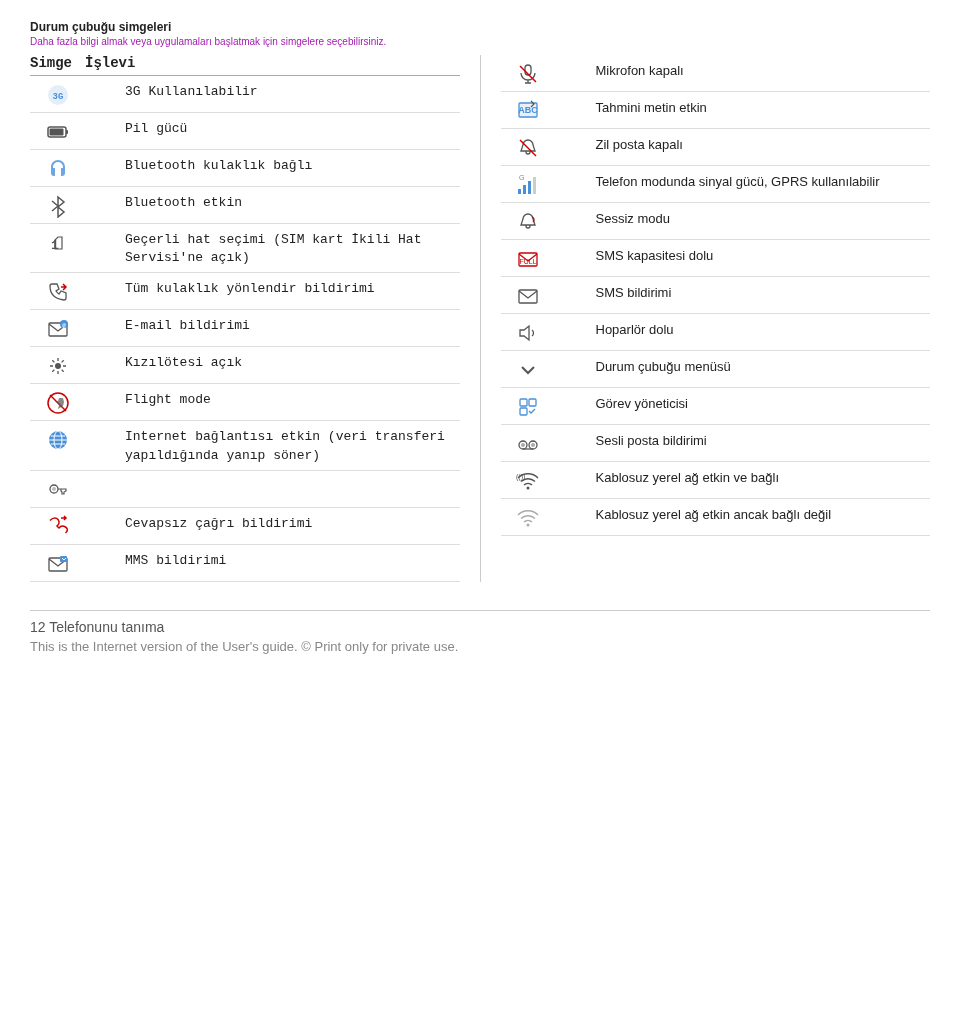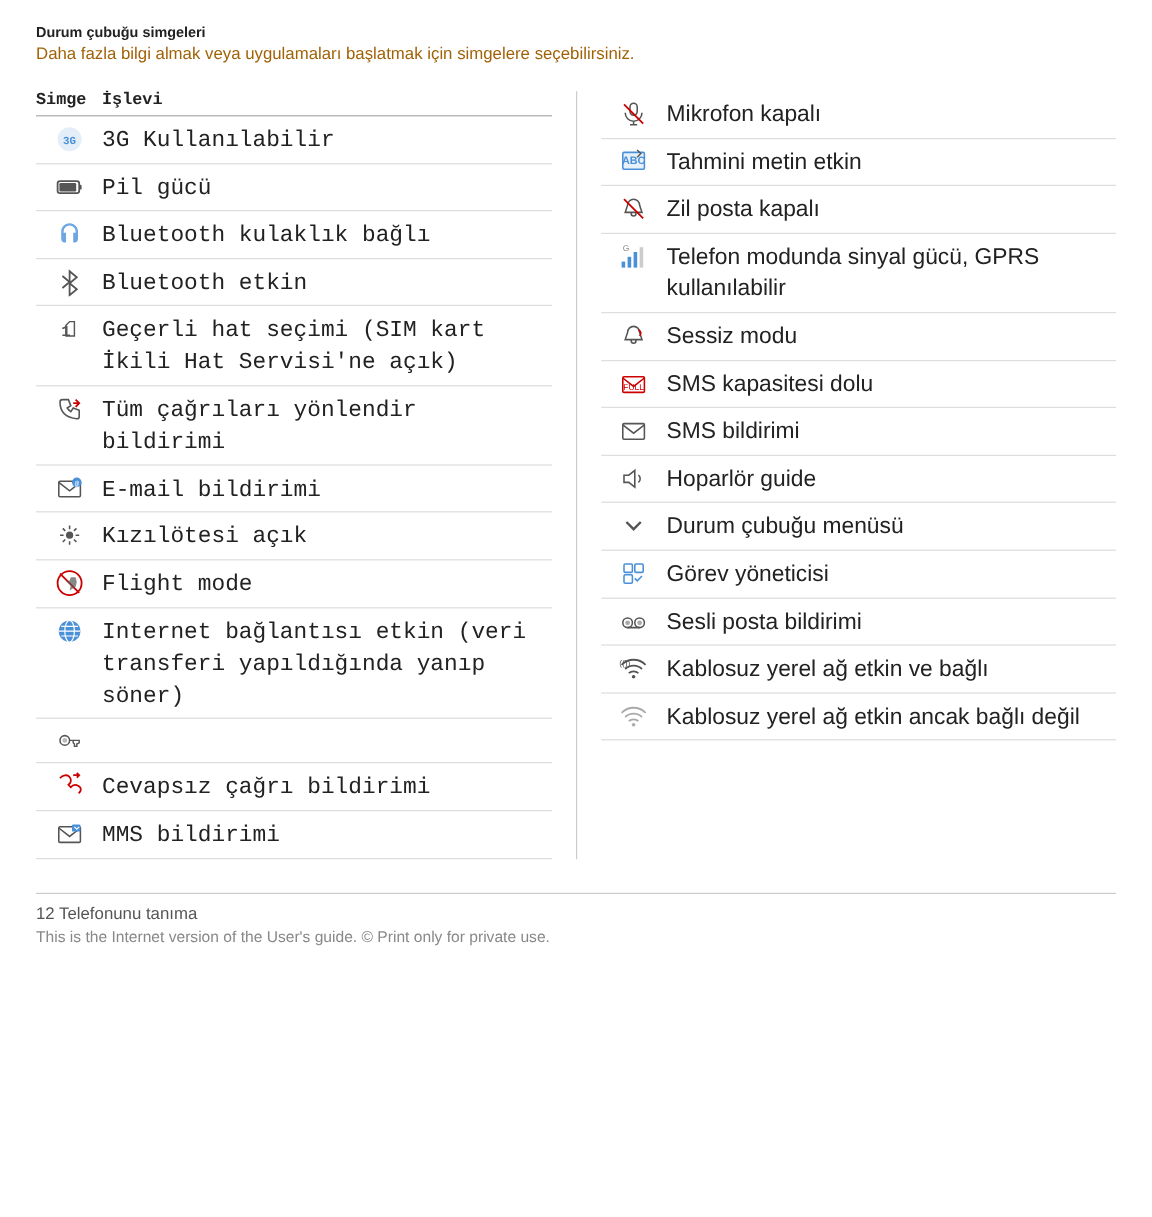--- a/index.html
+++ b/index.html
@@ -11,23 +11,23 @@
       width: 960px;
       min-height: 1014px;
       padding: 20px 30px 20px 30px;
     }
     .page-title {
       font-size: 12px;
       font-weight: bold;
       margin-bottom: 2px;
     }
     .page-subtitle {
-      font-size: 14px;
-      margin-bottom: 24px;
-      color: #a16207;
+      font-size: 10px;
+      margin-bottom: 8px;
+      color: #a21caf;
     }
     .main-layout {
       display: flex;
       gap: 0;
       width: 100%;
     }
     .col-left {
       flex: 1;
       padding-right: 20px;
       border-right: 1px solid #ccc;
@@ -62,23 +62,24 @@
     .icon-cell {
       width: 55px;
       min-width: 55px;
       display: flex;
       align-items: center;
       justify-content: center;
       padding-top: 2px;
     }
     .text-cell {
       flex: 1;
-      font-size: 19px;
+      font-size: 13px;
       line-height: 1.4;
       padding-top: 2px;
+      margin-left: 40px;
     }
     
     .icon {
       display: inline-flex;
       align-items: center;
       justify-content: center;
       font-size: 18px;
       line-height: 1;
     }
     
@@ -179,21 +180,21 @@
 
     <div class="table-row">
       <div class="icon-cell">
         <span class="icon">
           <svg viewBox="0 0 24 24" fill="none" xmlns="http://www.w3.org/2000/svg">
             <path d="M6 4h5l2 5-3 2a10 10 0 0 0 3 3l2-3 5 2v5a2 2 0 0 1-2 2C9 19 4 14 4 6a2 2 0 0 1 2-2z" stroke="#555" stroke-width="1.3" fill="none"></path>
             <path d="M17 4l3 3-3 3M20 7h-5" stroke="#c00" stroke-width="1.5"></path>
           </svg>
         </span>
       </div>
-      <div class="text-cell">Tüm çağrıları yönlendir bildirimi</div>
+      <div class="text-cell">Tüm kulaklık yönlendir bildirimi</div>
     </div>
 
     <div class="table-row">
       <div class="icon-cell">
         <span class="icon">
           <svg viewBox="0 0 24 24" fill="none" xmlns="http://www.w3.org/2000/svg">
             <rect x="3" y="6" width="18" height="13" rx="1" stroke="#555" stroke-width="1.3"></rect>
             <path d="M3 7l9 7 9-7" stroke="#555" stroke-width="1.3"></path>
             <circle cx="18" cy="7" r="4" fill="#4a90d9"></circle>
             <text x="18" y="10" text-anchor="middle" font-size="6" fill="white">@</text>
@@ -375,21 +376,21 @@
 
     <div class="table-row">
       <div class="icon-cell">
         <span class="icon">
           <svg viewBox="0 0 24 24" fill="none" xmlns="http://www.w3.org/2000/svg">
             <polygon points="4,9 8,9 13,5 13,19 8,15 4,15" stroke="#555" stroke-width="1.3" fill="none"></polygon>
             <path d="M16 9c2 1.5 2 4.5 0 6" stroke="#555" stroke-width="1.3" fill="none"></path>
           </svg>
         </span>
       </div>
-      <div class="text-cell">Hoparlör guide</div>
+      <div class="text-cell">Hoparlör dolu</div>
     </div>
 
     <div class="table-row">
       <div class="icon-cell">
         <span class="icon">
           <svg viewBox="0 0 24 24" fill="none" xmlns="http://www.w3.org/2000/svg">
             <path d="M6 9l6 6 6-6" stroke="#555" stroke-width="2" fill="none"></path>
           </svg>
         </span>
       </div>

